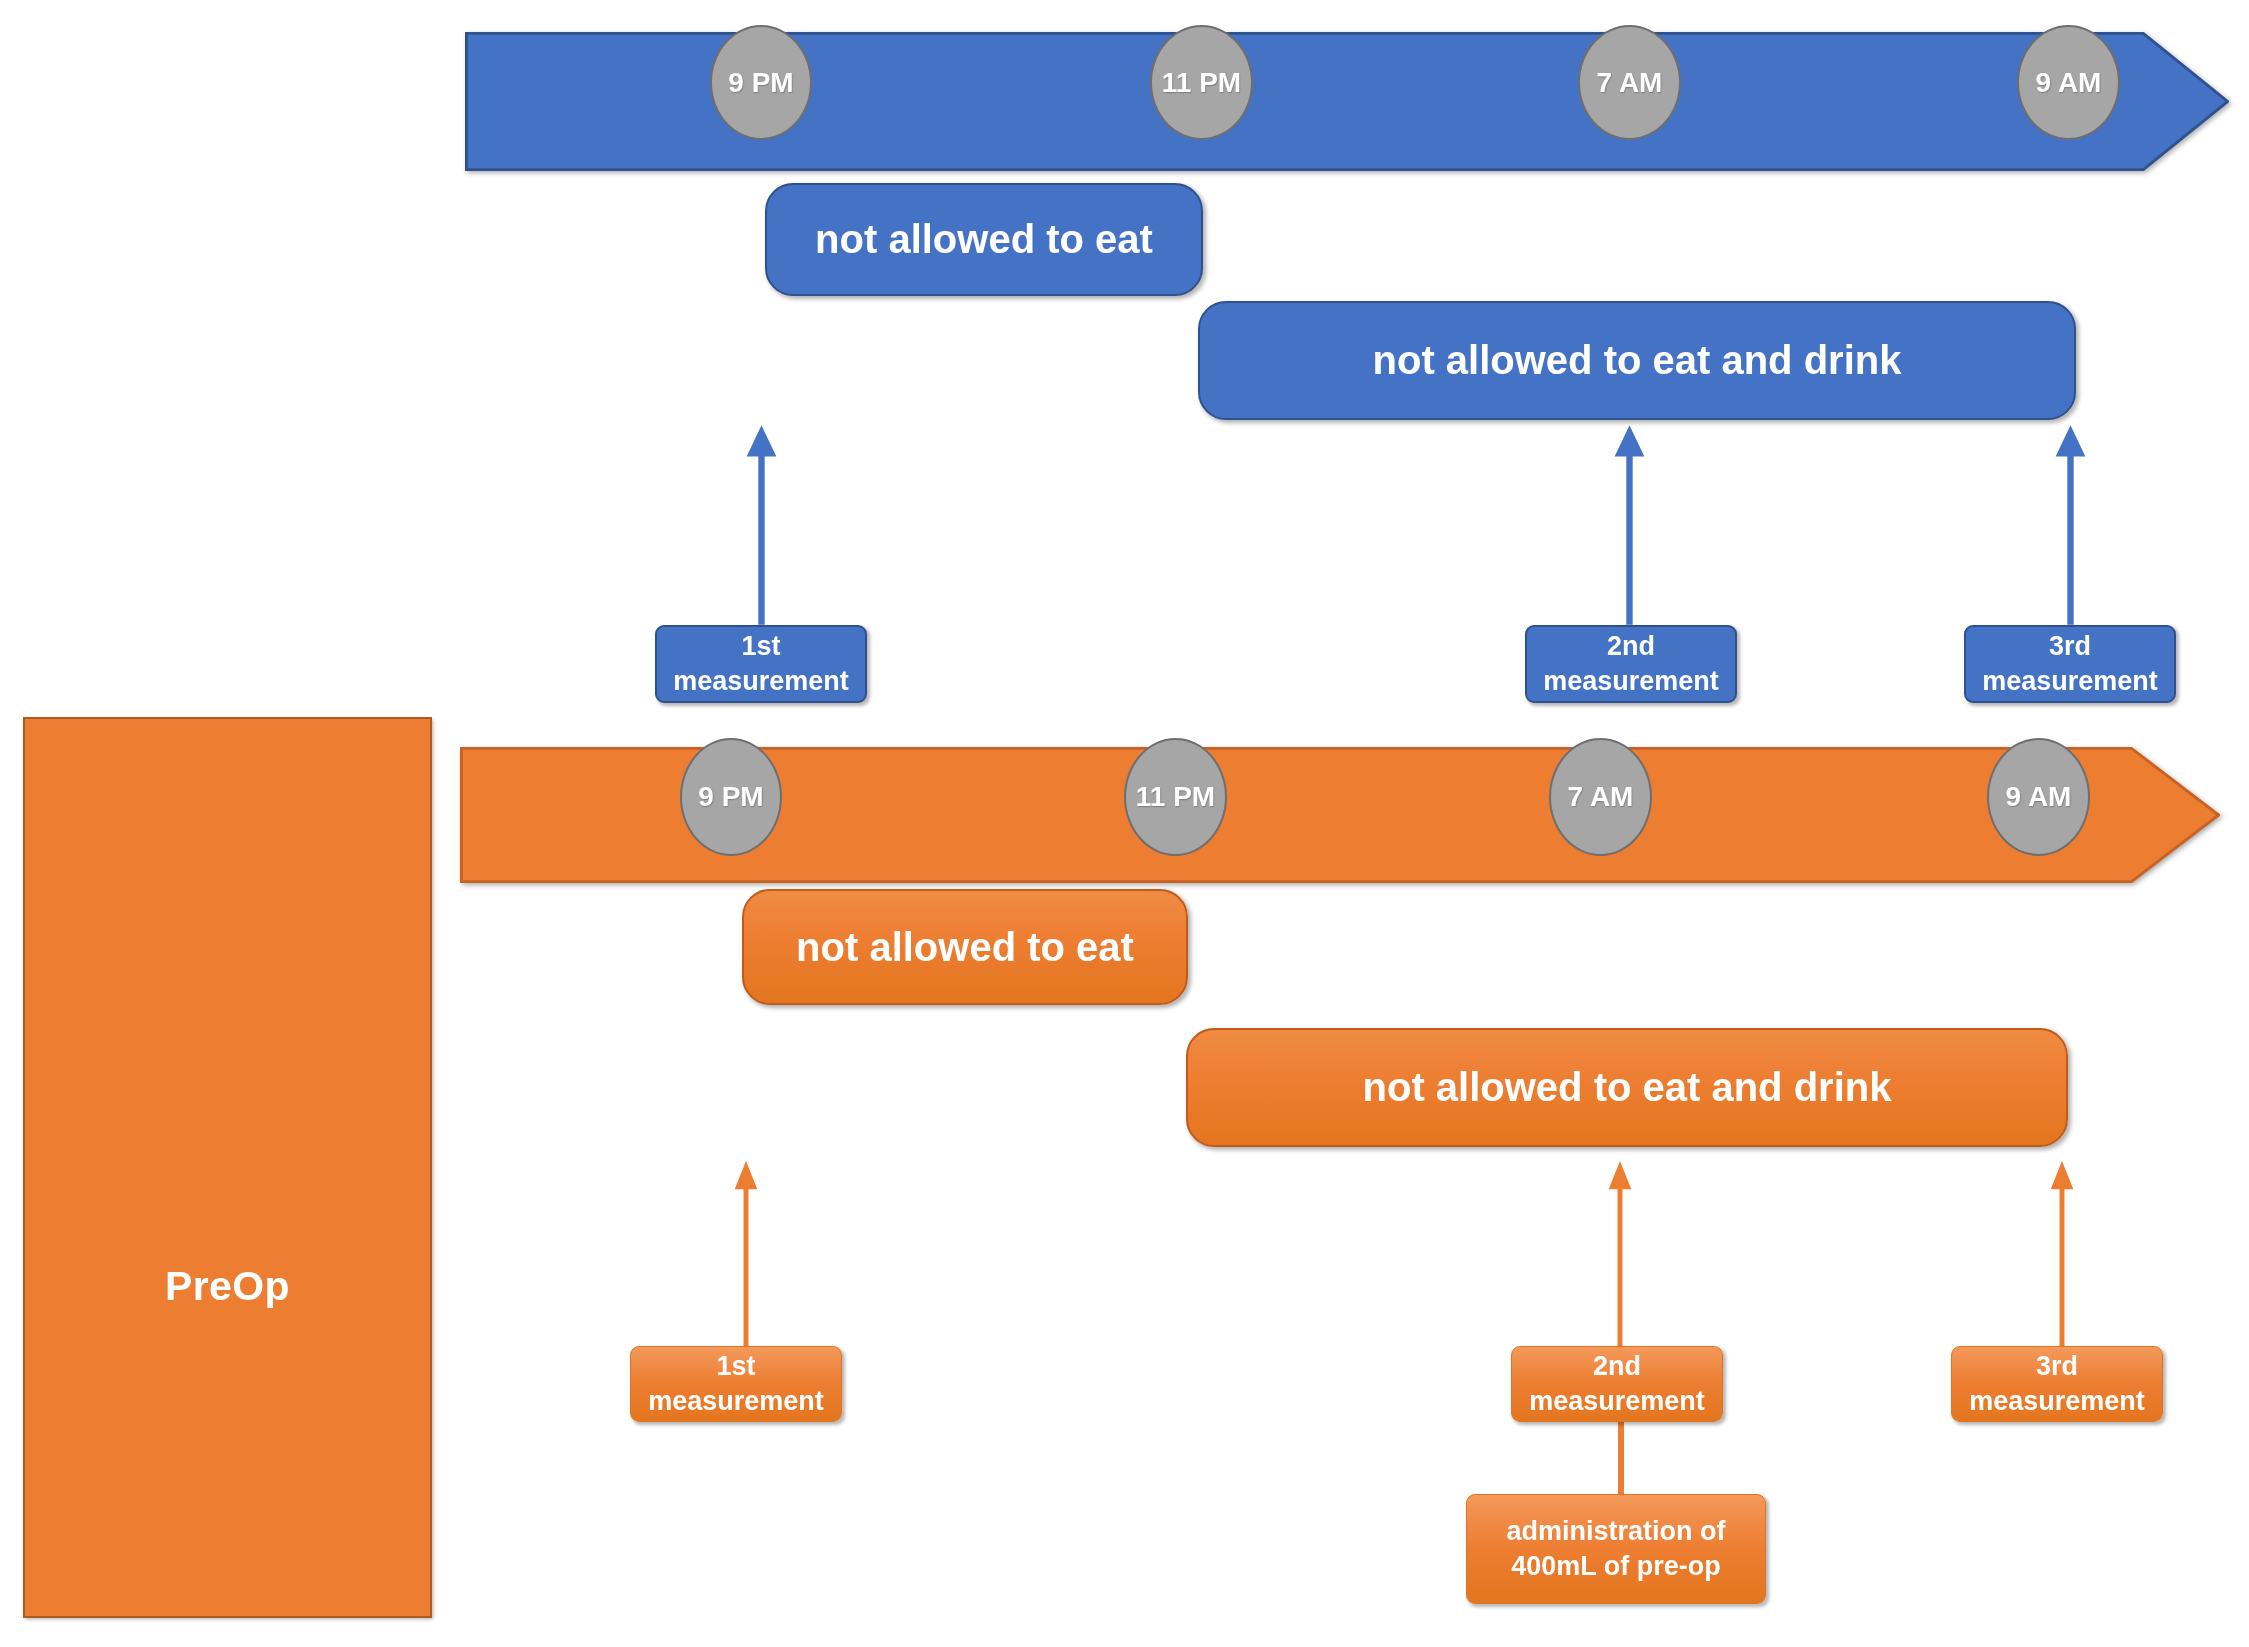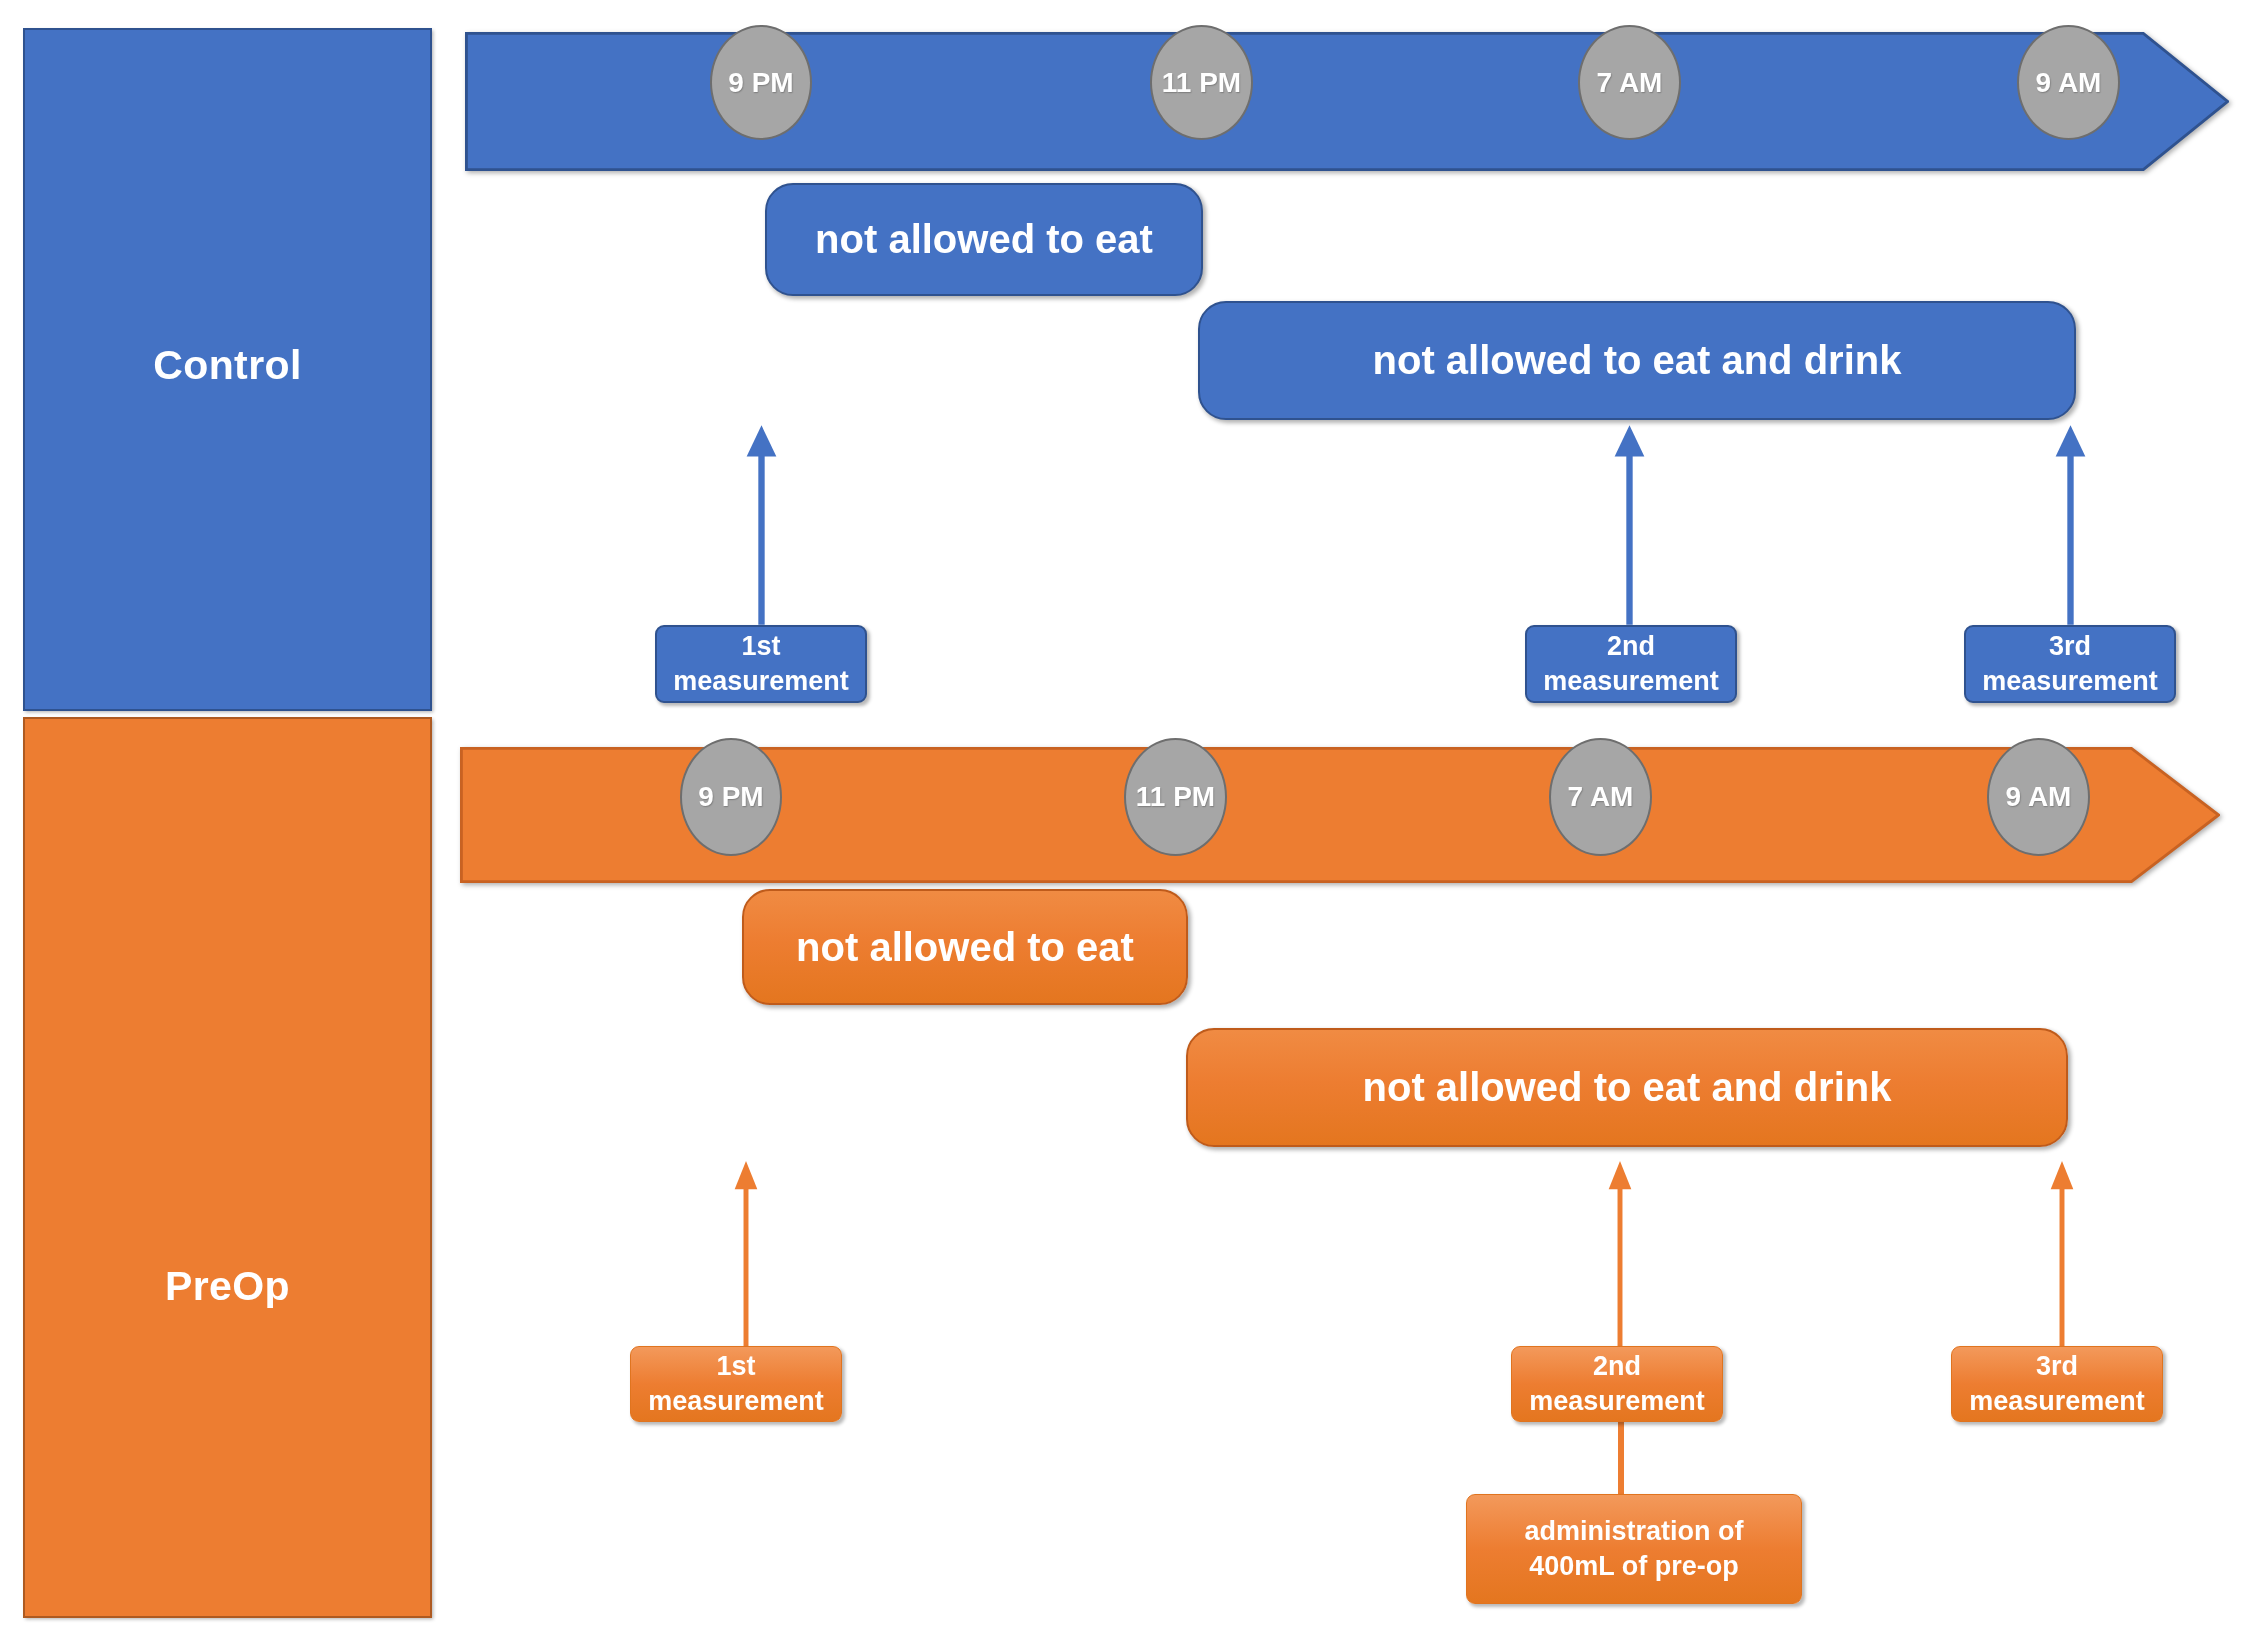--- a/index.html
+++ b/index.html
@@ -129,23 +129,20 @@
   
   .plain-line{
     position:absolute;
   }
 </style>
 </head>
 <body>
 
 <div id="canvas">
 
-  <div class="group-panel panel-control">
-    <span class="group-label">Control</span>
-  </div>
 
   <div class="timeline-arrow" style="left:465px; top:32px; width:1764px; height:139px;">
     <svg viewBox="0 0 2491 196" preserveAspectRatio="none" xmlns="http://www.w3.org/2000/svg">
       <polygon points="2,2 2370,2 2489,98 2370,194 2,194" fill="#4472C4" stroke="#2F528F" stroke-width="4"></polygon>
     </svg>
   </div>
 
   <div class="time-node" style="left:710px; top:25px; width:102px; height:115px;">
     <span>9 PM</span>
   </div>
@@ -257,19 +254,19 @@
   </div>
   <div class="note-box nb-orange" style="left:1511px; top:1346px; width:212px; height:76px;">
     <span class="nb-text">2nd
 measurement</span>
   </div>
   <div class="note-box nb-orange" style="left:1951px; top:1346px; width:212px; height:76px;">
     <span class="nb-text">3rd
 measurement</span>
   </div>
 
-  <div class="note-box nb-orange" style="left:1466px; top:1494px; width:336px; height:110px;">
+  <div class="note-box nb-orange" style="left:1466px; top:1494px; width:300px; height:110px;">
     <span class="nb-text">administration of
 400mL of pre-op</span>
   </div>
 
 </div>
 
 
 </body></html>

